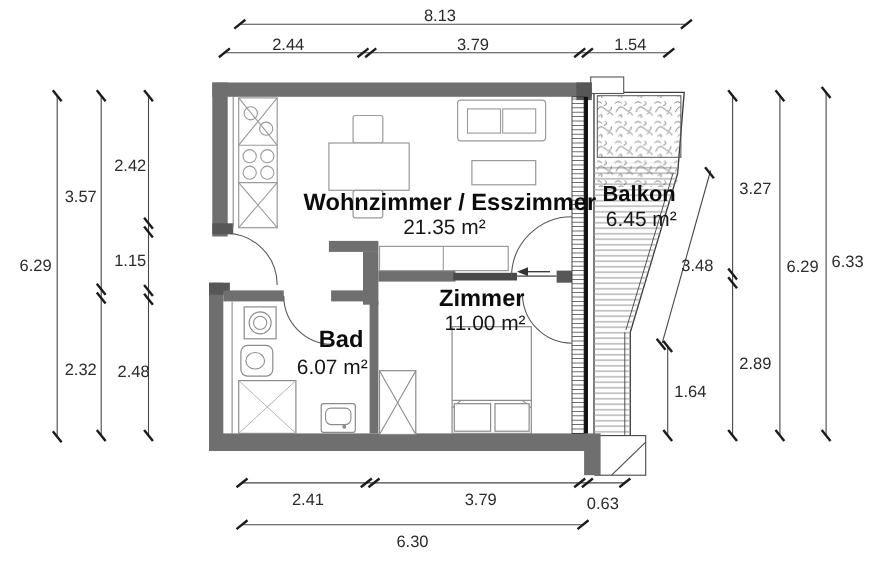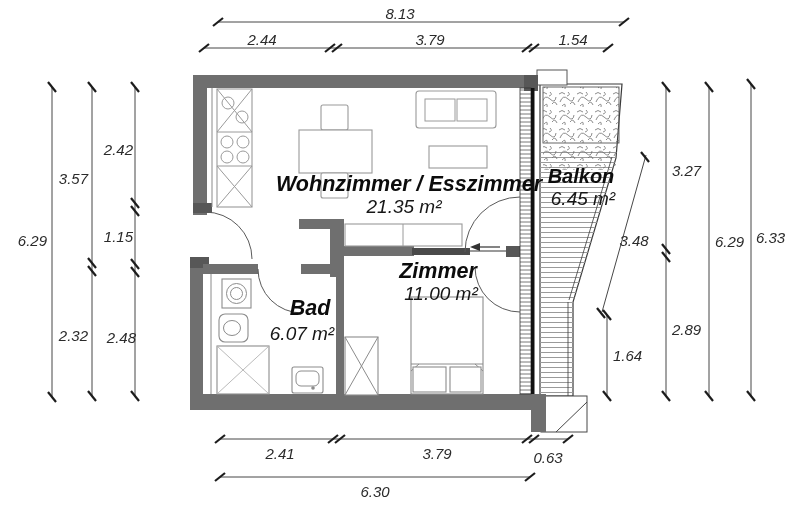--- a/index.html
+++ b/index.html
@@ -1,16 +1,16 @@
 <!DOCTYPE html>
 <html><head>
 <meta charset="utf-8">
 <style>
   html,body{margin:0;padding:0;background:#ffffff;}
-  .stage{position:relative;width:800px;height:514px;background:#ffffff;overflow:hidden;font-style:italic;}
+  .stage{position:relative;width:800px;height:514px;background:#ffffff;overflow:hidden;}
   svg{display:block;}
   .dim line{stroke:#474747;stroke-width:1;}
   .dt{font-family:"Liberation Sans",sans-serif;font-size:15px;fill:#2b2b2b;}
   .rn{font-family:"Liberation Sans",sans-serif;font-weight:bold;font-size:21.5px;fill:#0c0c0c;}
   .rn2{font-family:"Liberation Sans",sans-serif;font-weight:bold;font-size:20px;fill:#0c0c0c;}
   .ra{font-family:"Liberation Sans",sans-serif;font-size:19px;fill:#161616;}
   .fx{fill:#ffffff;stroke:#9a9a9a;stroke-width:1.1;}
   .fl{fill:none;stroke:#9a9a9a;stroke-width:1;}
   .bx{fill:#ffffff;stroke:#8c8c8c;stroke-width:1.1;}
   .bl{fill:none;stroke:#8c8c8c;stroke-width:1;}

